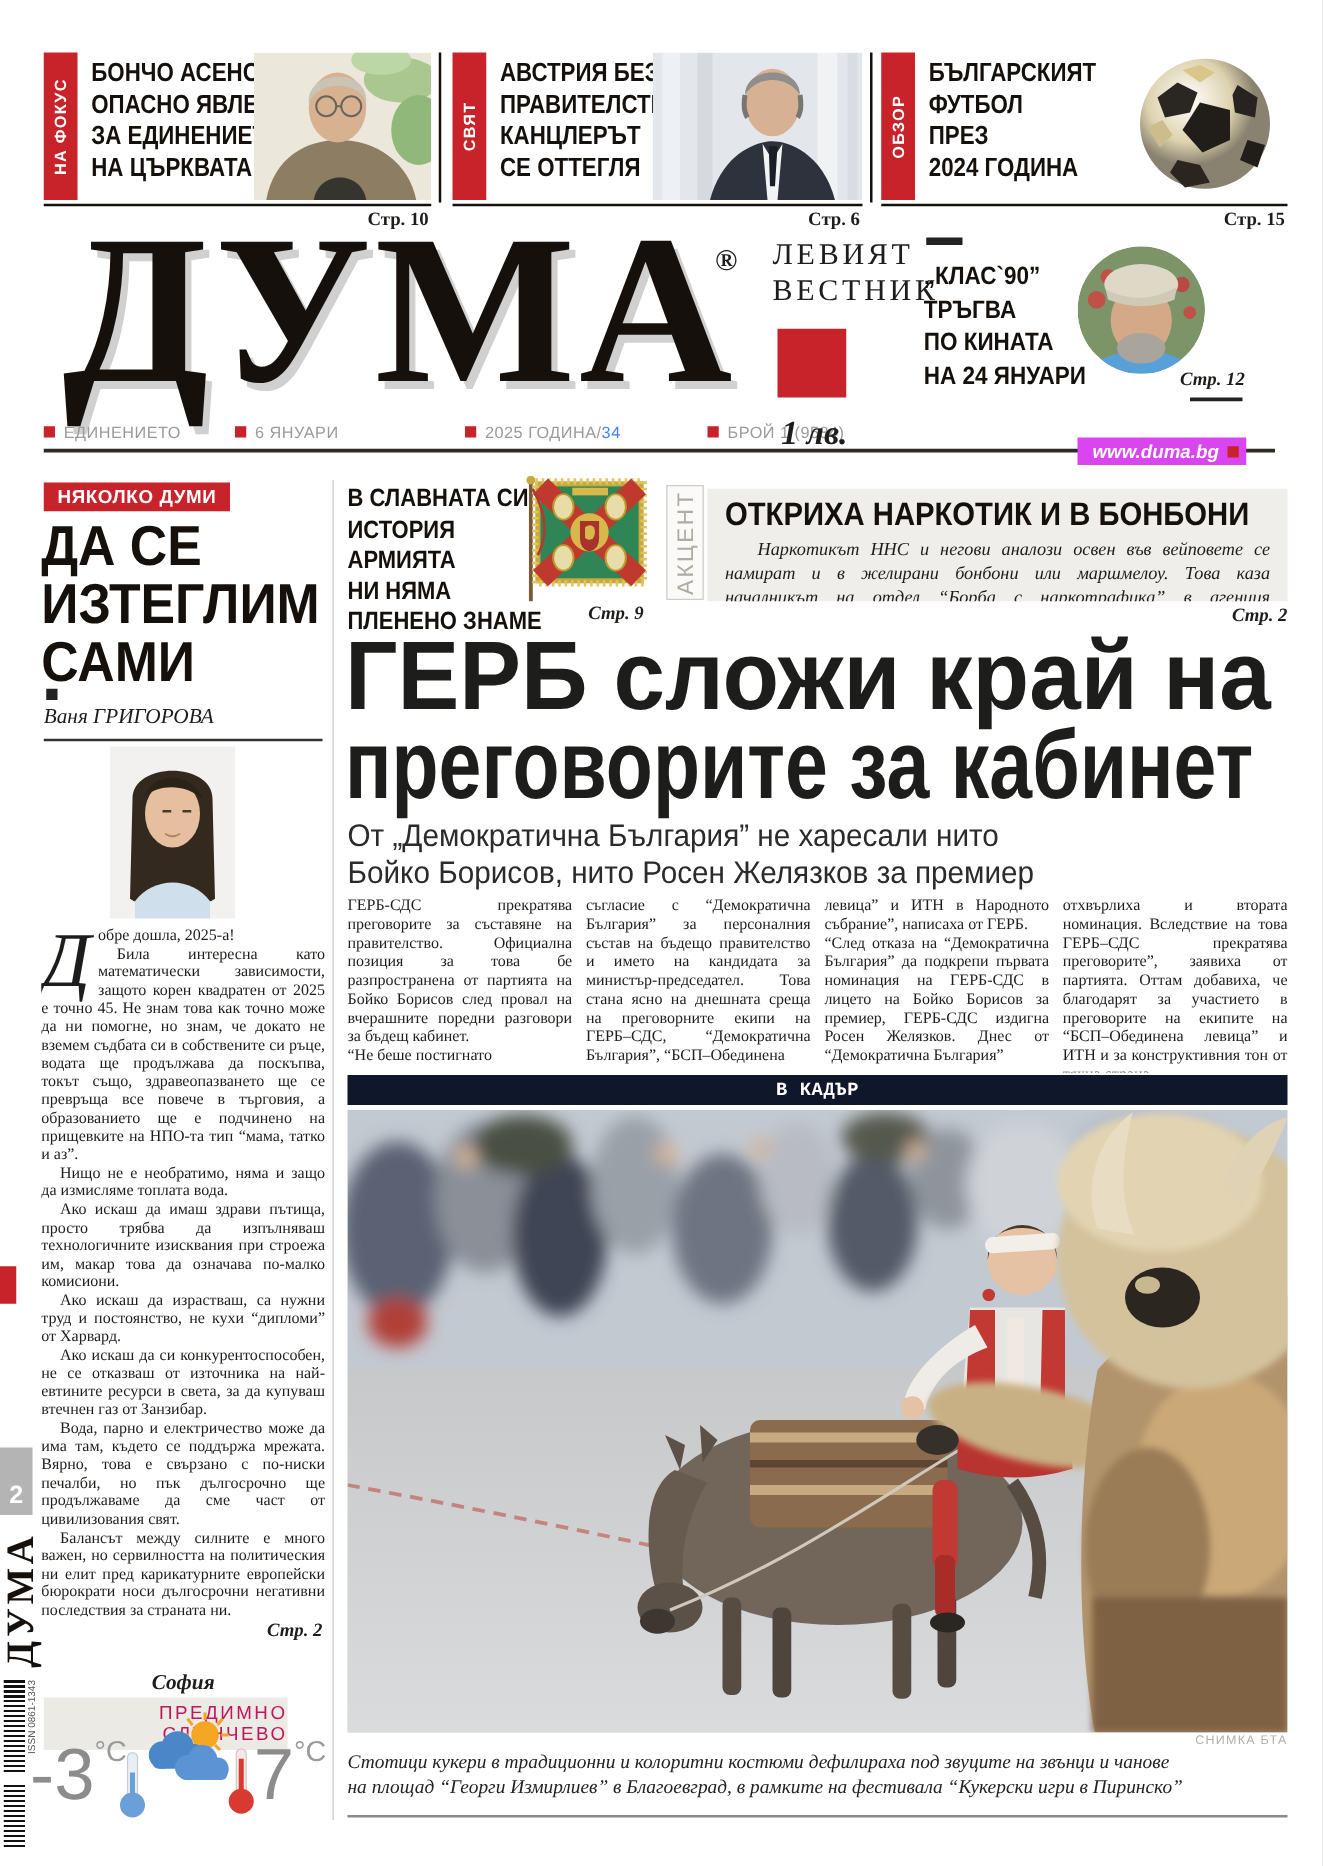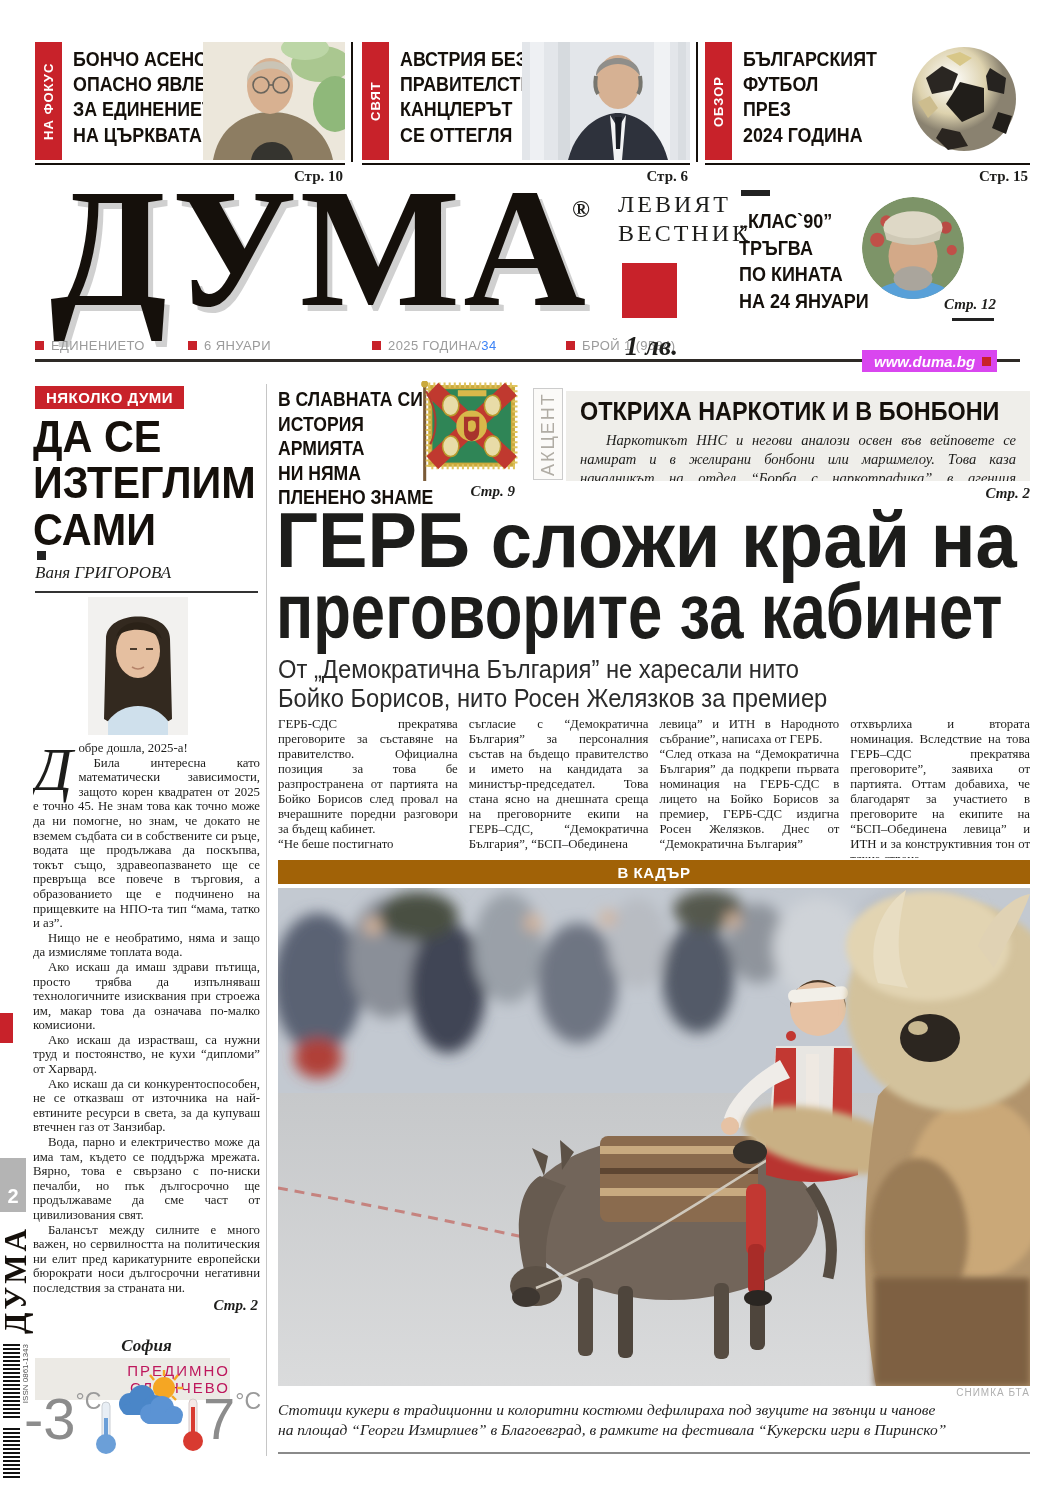--- a/index.html
+++ b/index.html
@@ -106,22 +106,22 @@
   .headline{position:absolute;left:276px;top:505px;width:754px;color:#1d1d1b}
   .hl{font-family:"Liberation Sans",sans-serif;font-weight:bold;font-size:78px;line-height:71px;white-space:nowrap}
   .hl.l1{transform:scaleX(.95);transform-origin:0 0}
   .hl.l2{transform:scaleX(.79);transform-origin:0 0}
   .subhead{position:absolute;left:278px;top:655px;font-family:"Liberation Sans",sans-serif;font-size:25px;
            line-height:1.17;white-space:pre-line;color:#2b2b2b;transform:scaleX(.95);transform-origin:0 0}
   .cols{position:absolute;left:278px;top:717px;width:752px;height:141px;display:flex;gap:11px;overflow:hidden}
   .col{flex:1;font-size:12.8px;line-height:15px;text-align:justify;white-space:pre-line}
 
   
-  .kadar{position:absolute;left:278px;top:860px;width:752px;height:24px;background:#a16207;color:#fff;
-         display:flex;align-items:center;justify-content:center;font-family:Liberation Sans, sans-serif;
+  .kadar{position:absolute;left:278px;top:860px;width:752px;height:24px;background:#0f172a;color:#fff;
+         display:flex;align-items:center;justify-content:center;font-family:Liberation Mono, monospace;
          font-weight:bold;font-size:15px;letter-spacing:.5px}
   .bigphoto{position:absolute;left:278px;top:888px;width:752px;height:498px;overflow:hidden;background:#cdd1d6}
   .credit{position:absolute;left:278px;top:1387px;width:752px;text-align:right;color:#b0b0b0;
           font-family:"Liberation Sans",sans-serif;font-size:10px;letter-spacing:1px}
   .caption{position:absolute;left:278px;top:1400px;width:752px;font-style:italic;font-size:15.5px;
            line-height:1.3;white-space:pre-line;color:#222}
   .brule{position:absolute;left:278px;top:1452px;width:752px;height:2px;background:#8a8a8a}
 </style>
 </head>
 <body>

